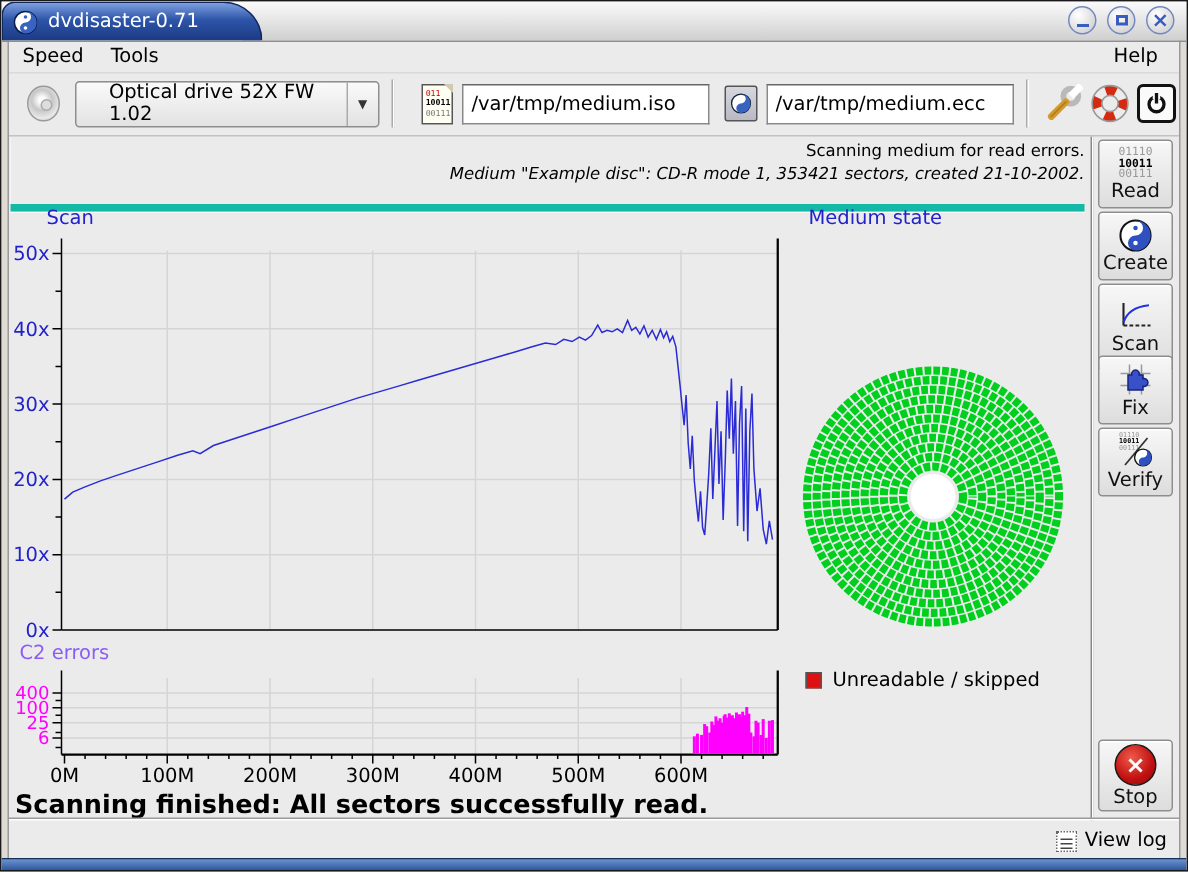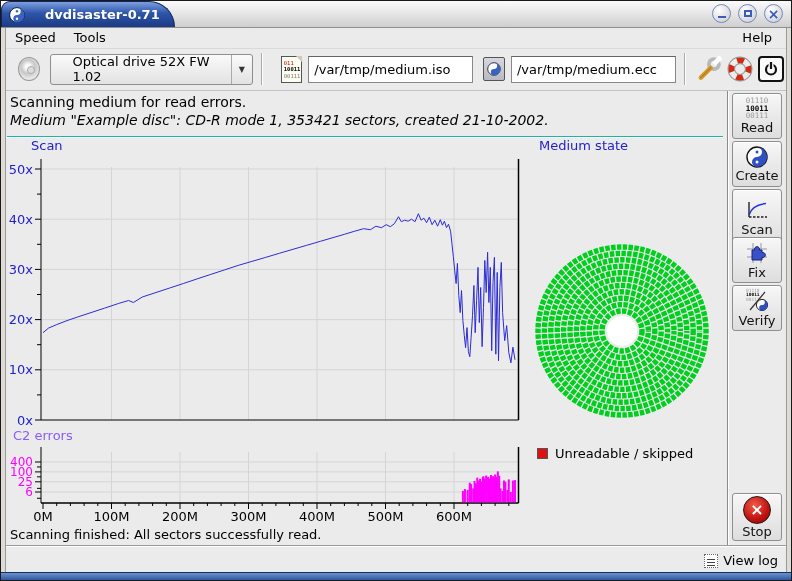--- a/index.html
+++ b/index.html
@@ -4,21 +4,21 @@
 <style>
   html,body{margin:0;padding:0;background:#555;font-family:"DejaVu Sans","Liberation Sans",sans-serif;}
   .window{position:relative;width:792px;height:581px;background:#ebebeb;border:1px solid #1a1a1a;box-sizing:border-box;overflow:hidden;}
   
   .frame-left,.frame-right{position:absolute;top:26px;bottom:7px;width:4px;background:#dedad4;z-index:5;}
   .frame-left{left:0;border-right:1px solid #9a9a9a;}
   .frame-right{right:0;border-left:1px solid #9a9a9a;}
   .frame-bottom{position:absolute;left:0;right:0;bottom:0;height:7px;background:linear-gradient(#6b92cc,#2f5染a0 60%,#274e8d);background:linear-gradient(#6b92cc,#2f579f);border-top:1px solid #16305e;z-index:6;}
   
   .titlebar{position:absolute;left:0;top:0;right:0;height:26px;background:linear-gradient(#fbfbfb,#cfcfcf);border-bottom:1px solid #8f8f8f;z-index:10;}
-  .title-tab{position:absolute;left:0;top:0;width:174px;height:26px;background:linear-gradient(#7d9fe0,#2d55a8 45%,#1c3a85);border:1px solid #10265c;border-bottom:none;border-radius:9px 26px 0 0 / 9px 26px 0 0;box-sizing:border-box;display:flex;align-items:center;gap:20px;padding-left:7px;color:#fff;font-weight:bold;font-size:13px;}
+  .title-tab{position:absolute;left:0;top:0;width:174px;height:26px;background:linear-gradient(#7d9fe0,#2d55a8 45%,#1c3a85);border:1px solid #10265c;border-bottom:none;border-radius:9px 26px 0 0 / 9px 26px 0 0;box-sizing:border-box;display:flex;align-items:center;gap:7px;padding-left:7px;color:#fff;font-weight:normal;font-size:13px;}
   .winbtns{position:absolute;right:8px;top:3px;display:flex;gap:7px;}
   .winbtn{width:19px;height:19px;border-radius:50%;background:radial-gradient(circle at 35% 30%,#ffffff,#c8c8c8);border:1px solid #7288c0;box-sizing:border-box;display:flex;align-items:center;justify-content:center;color:#3a5cc0;cursor:default;}
   .glyph-min{width:8px;height:2px;background:#3a5cc0;margin-top:6px;}
   .glyph-max{width:8px;height:7px;border:2px solid #3a5cc0;box-sizing:border-box;}
   .glyph-close{font-size:14px;font-weight:bold;line-height:1;}
   
   .menubar{position:absolute;left:5px;right:5px;top:26px;height:21px;display:flex;align-items:center;font-size:13px;border-bottom:1px solid #dadada;z-index:4;}
   .menu-item{padding:2px 9px;}
   .menu-help{margin-left:auto;padding:2px 14px;}
   
@@ -30,39 +30,39 @@
   .combo .txt{padding-right:10px;}
   .combo .arrow-box{border-left:1px solid #aaa;height:100%;display:flex;align-items:center;padding:0 7px;font-size:8px;color:#333;}
   .entry{height:25px;width:153px;border:1px solid #888;border-top-color:#666;background:#fff;font-size:13px;font-family:"DejaVu Sans","Liberation Sans",sans-serif;padding:0 5px;margin-left:6px;}
   .file-icon{width:22px;height:27px;background:#fffef2;border:1px solid #555;box-sizing:border-box;font-family:"DejaVu Sans Mono",monospace;font-size:5.5px;line-height:6.5px;padding:3px 1px 0 2px;position:relative;margin-left:10px;}
   .file-icon .fold{position:absolute;right:-1px;top:-1px;width:0;height:0;border-left:6px solid transparent;border-top:6px solid #cfcab2;}
   .file-icon .r1{color:#c00;}.file-icon .r2{font-weight:bold;color:#000;}.file-icon .r3{color:#777;}
   .ecc-icon{width:24px;height:24px;background:linear-gradient(#d7d7de,#b9b9c4);border:1px solid #555;border-radius:2px;box-sizing:border-box;display:flex;align-items:center;justify-content:center;margin-left:10px;}
   .tool-btn{width:30px;height:30px;display:flex;align-items:center;justify-content:center;margin:0 2px;}
   .power-btn{width:26px;height:26px;border:2px solid #111;border-radius:4px;background:#fafafa;box-sizing:border-box;display:flex;align-items:center;justify-content:center;}
   
-  .status-area{position:absolute;left:6px;top:90px;width:716px;height:45px;font-size:14px;border-bottom:1px solid #14b8a6;box-shadow:0 1px 0 #fff;z-index:3;}
+  .status-area{position:absolute;left:6px;top:90px;width:716px;height:45px;font-size:11px;border-bottom:5px solid #14b8a6;box-shadow:0 1px 0 #fff;z-index:3;text-align:right;}
   .status-line1{margin:3px 0 2px 3px;}
   .status-line2{font-style:italic;margin-left:3px;}
   
   .chart-label{position:absolute;font-size:13px;z-index:3;}
   .legend{position:absolute;left:536px;top:440px;font-size:13px;z-index:3;}
   .legend-item{display:flex;align-items:center;height:24px;gap:7px;}
   .swatch{width:9px;height:9px;border:1px solid #555;}
   
   .vsep{position:absolute;left:726px;top:90px;height:456px;width:1px;background:#8a8a8a;border-right:1px solid #fff;z-index:3;}
   .side-btn{position:absolute;left:731px;width:50px;background:linear-gradient(#f7f7f7,#dddddd);border:1px solid #8e8e8e;border-radius:3px;box-shadow:inset 0 1px 0 #fff;box-sizing:border-box;display:flex;flex-direction:column;align-items:center;justify-content:center;font-size:13px;color:#111;z-index:3;}
   .bin-rows{font-family:"DejaVu Sans Mono",monospace;font-size:7.5px;line-height:7.5px;text-align:center;}
   .bin-rows .b1,.bin-rows .b3{color:#999;}
   .bin-rows .b2{color:#000;font-weight:bold;}
   .mini-bin{font-family:"DejaVu Sans Mono",monospace;font-size:4.5px;line-height:4.5px;color:#999;}
   .mini-bin .b2{color:#000;font-weight:bold;}
   .stop-circle{width:26px;height:26px;border-radius:50%;background:radial-gradient(circle at 40% 32%,#f05a4a,#c01010 60%,#8e0606);border:1.5px solid #1a1a1a;display:flex;align-items:center;justify-content:center;color:#fff;font-weight:bold;font-size:16px;line-height:1;}
   
-  .footer-status{position:absolute;left:9px;top:526px;font-size:13px;z-index:3;}
+  .footer-status{position:absolute;left:9px;top:526px;font-size:17px;z-index:3;font-weight:bold;}
   .hsep{position:absolute;left:5px;right:5px;top:544px;height:1px;background:#9a9a9a;box-shadow:0 1px 0 #fff;z-index:3;}
   .bottombar{position:absolute;left:5px;right:5px;top:546px;height:27px;display:flex;align-items:center;justify-content:flex-end;font-size:13px;z-index:3;}
   .viewlog{display:flex;align-items:center;gap:5px;padding-right:8px;}
   .log-icon{width:14px;height:14px;border:1px dotted #666;background:#fff;box-sizing:border-box;padding:2px 1px;}
   .log-icon div{height:1px;background:#444;margin:2px 1px;}
   svg{display:block;}
   .abs{position:absolute;}
 </style>
 </head>
 <body>

